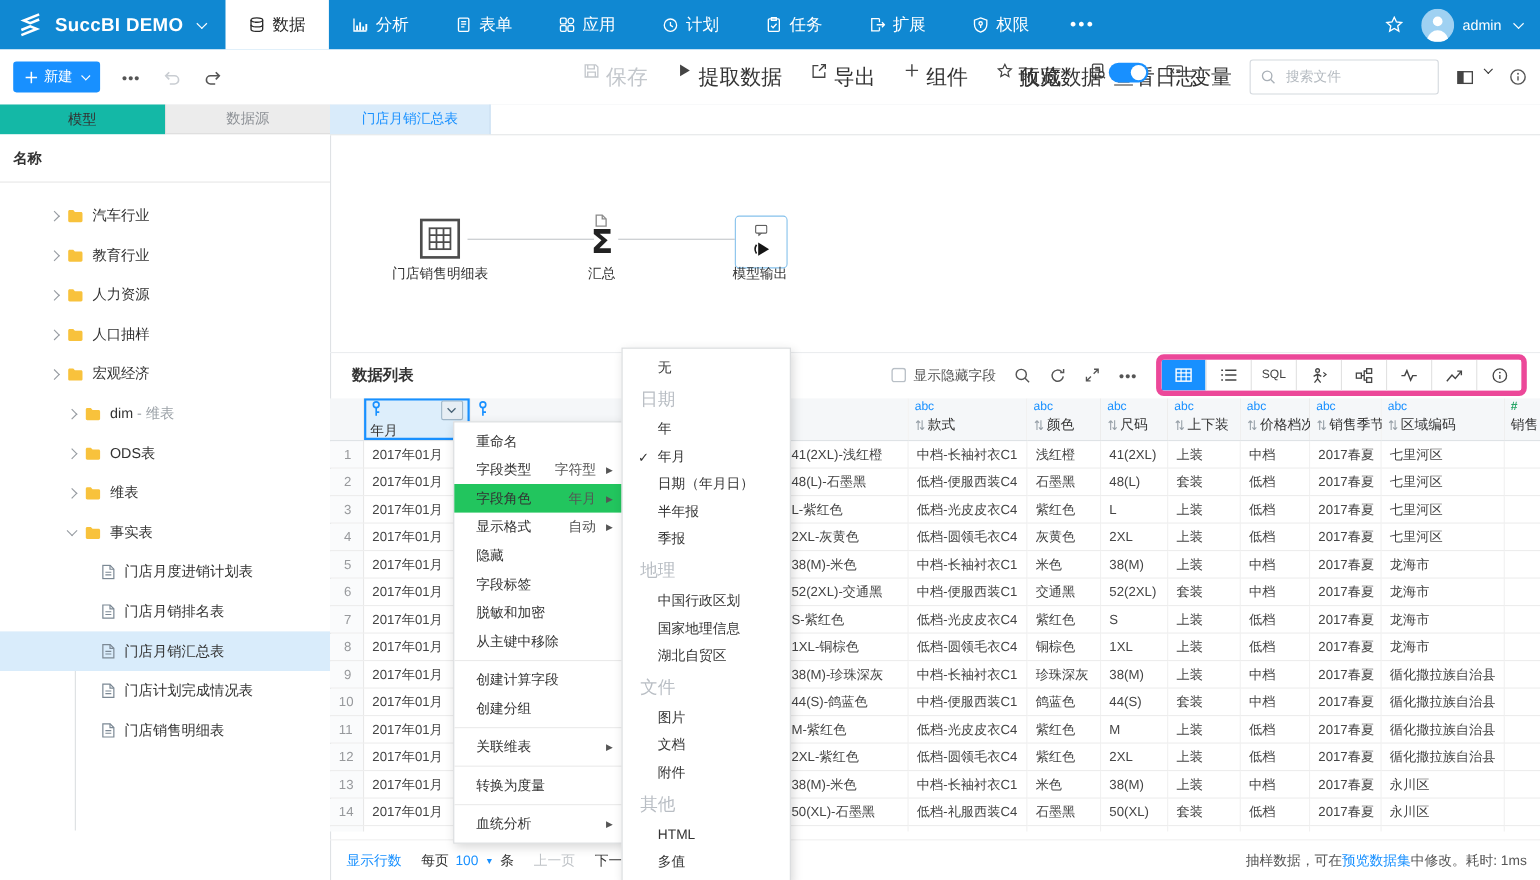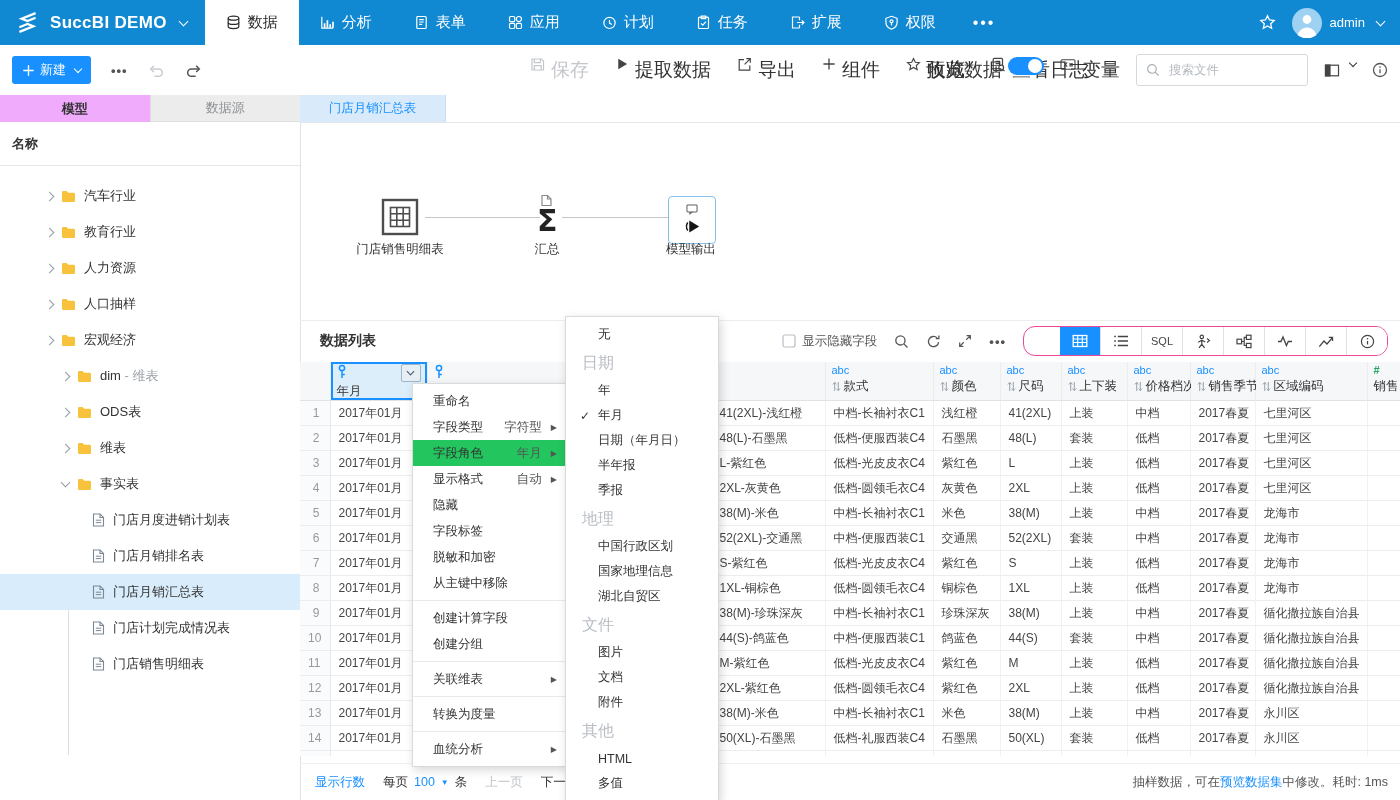--- a/index.html
+++ b/index.html
@@ -32,21 +32,21 @@
   .tb-right{position:absolute;right:12px;top:0;height:50px;display:flex;align-items:center;gap:16px;}
   .toggle{width:36px;height:18px;border-radius:9px;background:#1890ff;position:relative;cursor:pointer;}
   .toggle .knob{position:absolute;right:2px;top:2px;width:14px;height:14px;border-radius:50%;background:#fff;}
   .searchbox{display:flex;align-items:center;gap:7px;width:152px;height:30px;border:1px solid #d4d9de;border-radius:3px;padding:0 9px;color:#9aa2aa;}
   .searchbox input{border:none;outline:none;width:100%;font-size:12.5px;font-family:inherit;color:#333;}
   .searchbox input::placeholder{color:#b4bac0;}
   
   #sidebar{position:absolute;left:0;top:95px;width:300px;height:705px;border-right:1px solid #dfe2e5;background:#fff;}
   .side-tabs{display:flex;height:27px;}
   .side-tab{width:150px;display:flex;align-items:center;justify-content:center;font-size:13px;cursor:pointer;}
-  .side-tab.active{background:#f0abfc;color:#333;font-weight:bold;}
+  .side-tab.active{background:#14b8a6;color:#333;font-weight:normal;}
   .side-tab.inactive{background:#ececec;color:#8d9196;border-left:1px solid #dedede;border-bottom:1px solid #dedede;}
   .name-hdr{height:43px;display:flex;align-items:center;padding-left:12px;font-weight:bold;font-size:13px;border-bottom:1px solid #e7e7e7;}
   #tree{position:relative;margin-top:12px;}
   .tree-row{display:flex;align-items:center;height:36px;gap:8px;cursor:pointer;position:relative;}
   .tree-row.l1{padding-left:46px;}
   .tree-row.l2{padding-left:62px;}
   .tree-row.l3{padding-left:92px;}
   .tree-row.selected{background:#d9ecfb;}
   .tarr{width:6px;height:6px;border-right:1.4px solid #969ba1;border-bottom:1.4px solid #969ba1;flex:none;}
   .tarr.r{transform:rotate(-45deg);}
@@ -62,21 +62,21 @@
   .flow-line{position:absolute;height:0;border-top:1px solid #c2c6ca;}
   .flow-label{position:absolute;font-size:12.5px;color:#333;text-align:center;width:160px;}
   .node3{position:absolute;width:46px;height:46px;border:1.5px solid #85c1ec;border-radius:4px;background:#fff;display:flex;flex-direction:column;align-items:center;justify-content:center;gap:2px;cursor:pointer;}
   .sigma{font-size:30px;font-weight:600;color:#222;line-height:30px;font-family:"DejaVu Sans",sans-serif;}
   
   #dl-bar{position:absolute;left:0;top:225px;width:1100px;height:42px;display:flex;align-items:center;}
   #dl-title{font-size:14px;font-weight:bold;color:#333;padding-left:20px;}
   .dl-right{margin-left:auto;display:flex;align-items:center;gap:17px;padding-right:12px;}
   .dl-check{display:flex;align-items:center;gap:6px;color:#555;font-size:12.5px;cursor:pointer;}
   .dl-ico{color:#555;cursor:pointer;display:flex;}
-  .view-group{display:flex;border:1px solid #ec4899;border-radius:12px;overflow:hidden;padding-left:36px;}
+  .view-group{display:flex;border:5px solid #ec4899;border-radius:7px;overflow:hidden;}
   .vg-cell{width:40px;height:28px;display:flex;align-items:center;justify-content:center;color:#444;background:#fff;border-left:1px solid #e2e2e2;cursor:pointer;font-size:11px;}
   .vg-cell:first-child{border-left:none;}
   .vg-cell.active{background:#1890ff;color:#fff;}
   
   #tbl-wrap{position:absolute;left:0;top:267px;width:1100px;height:394px;overflow:hidden;}
   table{border-collapse:collapse;table-layout:fixed;width:1103px;}
   th{position:relative;height:32px;background:#f5f7f9;border-bottom:1px solid #dfe3e6;border-right:1px solid #ececec;vertical-align:top;text-align:left;padding:2px 6px 0;font-weight:normal;}
   th .tp{font-size:11px;height:13px;line-height:13px;color:#1890ff;}
   th .tp.num{color:#27a567;font-weight:bold;}
   th .nm{display:flex;align-items:center;gap:3px;font-size:12.5px;color:#333;white-space:nowrap;margin-top:1px;}

